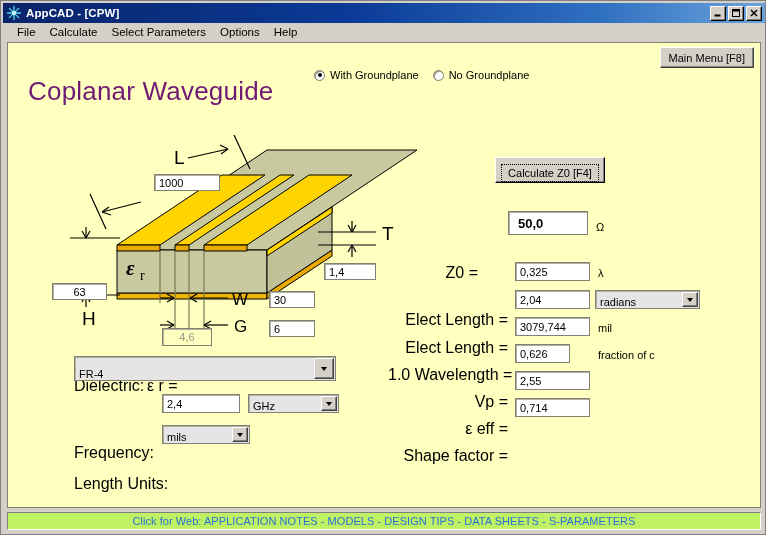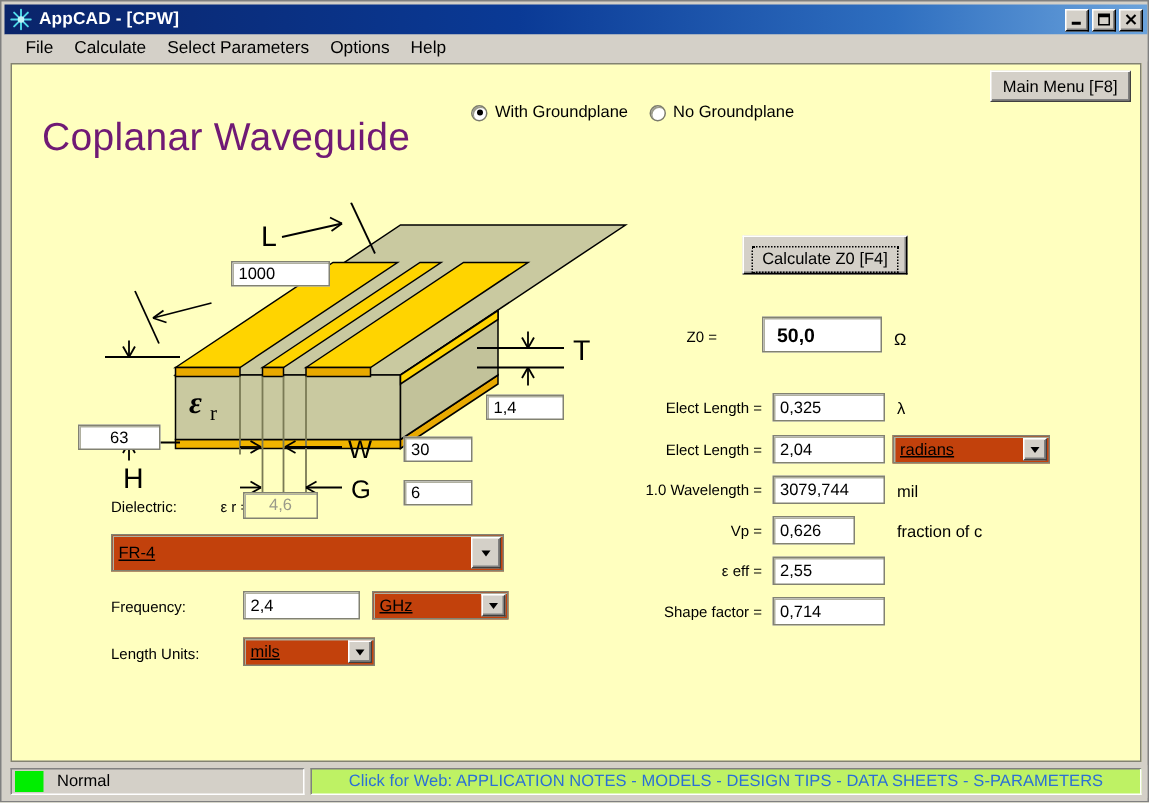--- a/index.html
+++ b/index.html
@@ -196,45 +196,45 @@
     display: flex;
     align-items: center;
     padding-left: 4px;
     cursor: text;
   }
   .fld.center { justify-content: center; padding-left: 0; }
   .fld.bold { font-weight: bold; font-size: 13px; padding-left: 9px; }
   .fld.disabled { color: #9a9a8a; background: #ffffbf; }
   .lbl {
     position: absolute;
-    font-size: 10px;
-    color: #000;
-    white-space: nowrap;
+    font-size: 16px;
+    color: #000;
+    white-space: nowrap;
+    margin-top: 44px;
   }
   .lbl.right { text-align: right; }
   .unit {
     position: absolute;
     font-size: 11px;
     color: #000;
     white-space: nowrap;
   }
 
   
   .combo {
     position: absolute;
-    background: #c2410c;
+    background: #e5e5e5;
     border: 1px solid #828272;
     box-shadow: inset 1px 1px 0 #b0b0a0;
     box-sizing: border-box;
     display: flex;
-    align-items: center;
+    align-items: flex-end;
     font-size: 11px;
     color: #000;
     cursor: default;
-    text-decoration: underline;
   }
   .combo .cval { padding-left: 4px; flex: 1 1 auto; white-space: nowrap; overflow: hidden; }
   .combo .carrow {
     width: 16px;
     align-self: stretch;
     margin: 1px 1px 1px 0;
     background: #d4d0c8;
     border-top: 1px solid #ffffff;
     border-left: 1px solid #ffffff;
     border-right: 1px solid #404040;
@@ -527,22 +527,18 @@
     <div class="combo" style="left:154px; top:382px; width:88px; height:19px;">
       <span class="cval">mils</span>
       <span class="carrow">
           <i></i>
         </span>
     </div>
 
   </div>
 
   <div class="statusbar">
-    <div class="status-pane mode">
-      <span class="status-led" style="background: rgb(0, 238, 0);"></span>
-      <span>Normal</span>
-    </div>
     <div class="status-pane link">
       <span class="linktext">Click for Web: APPLICATION NOTES - MODELS - DESIGN TIPS - DATA SHEETS - S-PARAMETERS</span>
     </div>
   </div>
 
 </div>
 
 </body></html>

